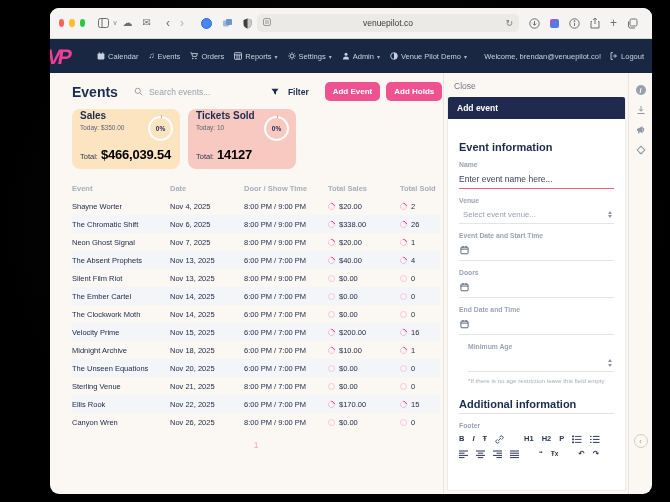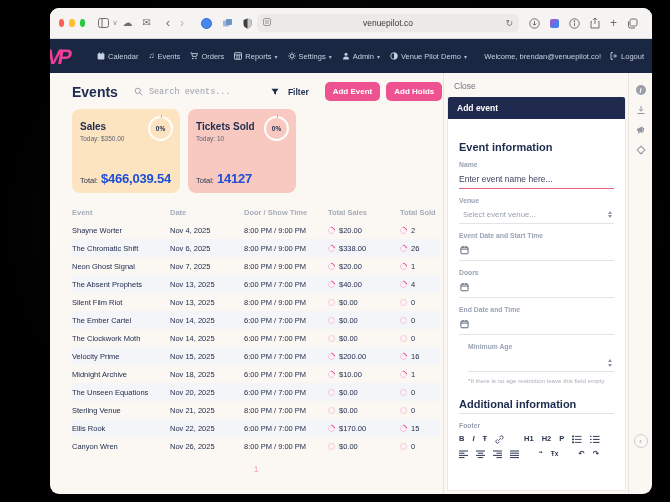--- a/index.html
+++ b/index.html
@@ -39,37 +39,37 @@
   .nav-right{margin-left:auto;display:flex;align-items:flex-end;gap:9px;}
   .welcome{color:#c9d1e0;font-size:7.5px;white-space:nowrap;}
   
   .main{flex:1;display:flex;min-height:0;}
   .pane-left{width:393px;flex:0 0 393px;padding:0 0 0 22px;box-sizing:border-box;}
   .drawer{width:185px;flex:0 0 185px;border-left:1px solid #e8e5e1;display:flex;flex-direction:column;box-sizing:border-box;}
   .rail{flex:1;border-left:1px solid #e8e5e1;display:flex;flex-direction:column;align-items:center;padding-top:12px;gap:10px;box-sizing:border-box;}
   
   .page-head{display:flex;align-items:center;margin-top:9px;margin-right:16px;}
   .page-title{font-size:14px;font-weight:800;color:#1d2b4f;}
-  .searchbox{display:flex;align-items:center;gap:4px;margin-left:16px;flex:1;color:#98a0ae;font-family:Liberation Mono, monospace;}
+  .searchbox{display:flex;align-items:center;gap:4px;margin-left:16px;flex:1;color:#98a0ae;}
   .searchbox input{border:none;outline:none;background:transparent;font-size:8.5px;color:#3a4460;width:120px;font-family:inherit;}
   .searchbox input::placeholder{color:#98a0ae;}
   .filter{display:inline-flex;align-items:center;gap:9px;font-size:8.5px;font-weight:700;color:#1d2b4f;margin-right:10px;cursor:pointer;}
   .pill-btn{background:#ef5290;color:#fff;font-size:8px;font-weight:700;border:none;border-radius:5px;padding:5px 8px;margin-left:6px;cursor:pointer;font-family:inherit;white-space:nowrap;}
   
   .cards{display:flex;gap:8px;margin-top:8px;}
-  .card{width:108px;height:84px;border-radius:8px;padding:12px 8px;box-sizing:border-box;position:relative;}
+  .card{width:108px;height:60px;border-radius:8px;padding:1px 8px;box-sizing:border-box;position:relative;}
   .card.sales{background:#fce4c0;}
   .card.tickets{background:#f8c9c0;}
   .card h3{margin:0;font-size:10px;font-weight:800;color:#1d2b4f;}
   .card .today{font-size:6.5px;color:#5b6478;margin-top:3px;}
   .ring0{position:absolute;top:7px;right:7px;width:21px;height:21px;border-radius:50%;border:2.5px solid rgba(255,255,255,.95);display:flex;align-items:center;justify-content:center;font-size:6.5px;font-weight:800;color:#1d2b4f;}
   .ring0::before{content:"";position:absolute;top:-3.5px;left:50%;width:1px;height:3px;background:#b9b2a6;}
   .total-row{position:absolute;left:8px;bottom:7px;display:flex;align-items:baseline;gap:3px;}
   .total-row .lbl{font-size:7.5px;color:#2a3550;}
-  .total-row .val{font-size:13px;font-weight:800;color:#1d4ed8;letter-spacing:-.2px;}
+  .total-row .val{font-size:13px;font-weight:800;color:#000000;letter-spacing:-.2px;}
   
   table.events{border-collapse:collapse;margin-top:12px;table-layout:fixed;width:368px;}
   table.events th{font-size:7.5px;font-weight:700;color:#a6adba;text-align:left;padding:3px 0 4px;}
   table.events td{font-size:7.5px;color:#212d4e;padding:4.5px 0;white-space:nowrap;overflow:hidden;}
   table.events tbody tr:nth-child(even){background:#f3f5f8;}
   .col-event{width:98px}.col-date{width:74px}.col-time{width:84px}.col-sales{width:72px}.col-sold{width:40px}
   .ringsm{display:inline-block;width:7px;height:7px;border:1.6px solid #f6c7db;border-radius:50%;box-sizing:border-box;margin-right:4px;vertical-align:-1px;}
   .ringsm.active{border-top-color:#e83d8c;transform:rotate(38deg);}
   .pagination{width:368px;text-align:center;font-size:8.5px;color:#f2a0c6;margin-top:9px;}
   

